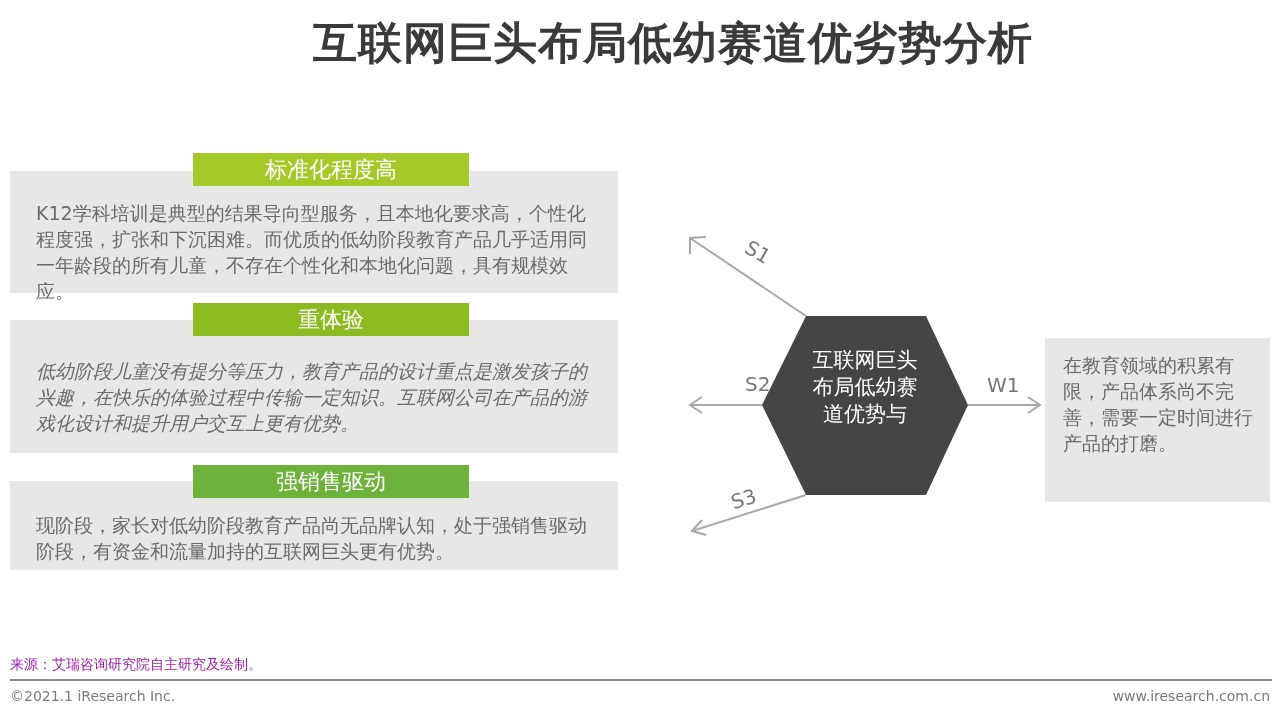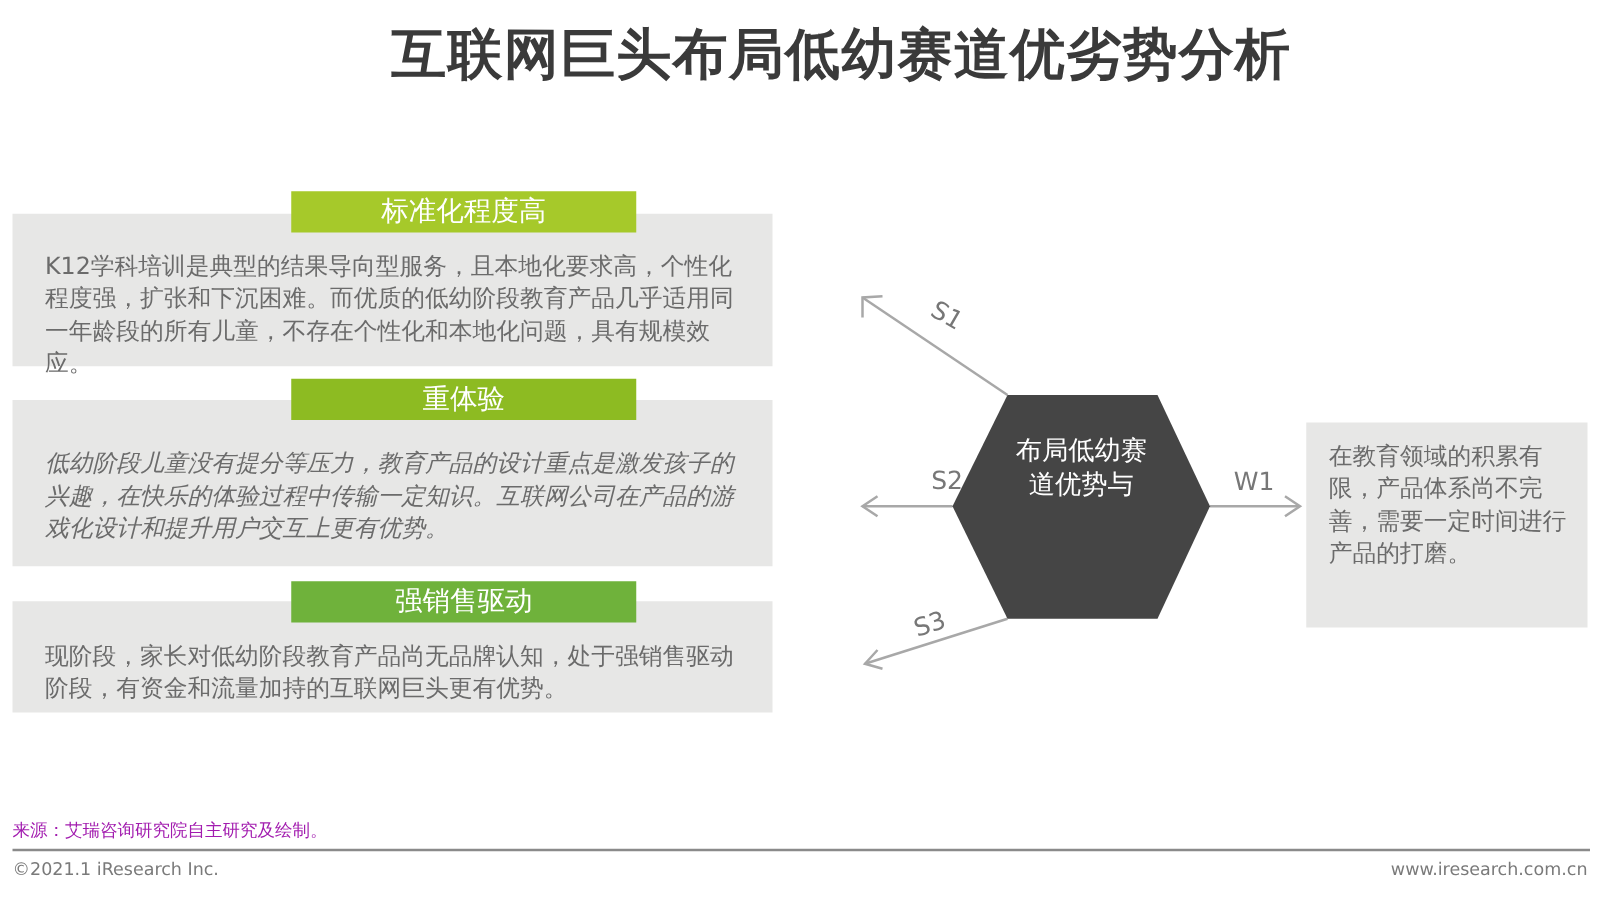--- a/index.html
+++ b/index.html
@@ -14,21 +14,21 @@
   }
   .panel {
     position:absolute; left:10px; width:608px; background:#e7e7e6;
   }
   .panel-text {
     position:absolute; left:26px; right:14px;
     font-size:19px; line-height:26px; color:#6b6b6b;
   }
   .tag {
     position:absolute; left:193px; width:276px; height:33px;
-    color:#ffffff; font-size:22px; line-height:33px; text-align:center;margin-left:40px;
+    color:#ffffff; font-size:22px; line-height:33px; text-align:center;
   }
   .hexwrap { position:absolute; left:680px; top:220px; width:400px; height:330px; }
   .hex-text {
     position:absolute; left:790px; top:347px; width:150px; text-align:center;
     color:#ffffff; font-size:21px; line-height:27px;
   }
   .arrow-label {
     position:absolute; font-size:20px; color:#777777;
   }
   .w-panel {
@@ -86,20 +86,21 @@
     <polyline points="22,300 12,311 26,315"></polyline>
   </g>
   <g stroke="#a8a8a8" stroke-width="2" fill="none">
     <line x1="288" y1="185" x2="360" y2="185"></line>
     <polyline points="348,177 360,185 348,193"></polyline>
   </g>
   <polygon points="126,96 246,96 288,185 246,275 126,275 82,185" fill="#454545"></polygon>
 </svg>
 
 <div class="hex-text">
+  <div>互联网巨头</div>
   <div>布局低幼赛</div>
   <div>道优势与</div>
 </div>
 
 <div class="arrow-label" style="left:745px; top:240px; transform:rotate(30deg);">S1</div>
 <div class="arrow-label" style="left:717px; top:372px;margin-left:28px;">S2</div>
 <div class="arrow-label" style="left:731px; top:487px; transform:rotate(-18deg);">S3</div>
 <div class="arrow-label" style="left:987px; top:373px;">W1</div>
 
 <div class="w-panel">

